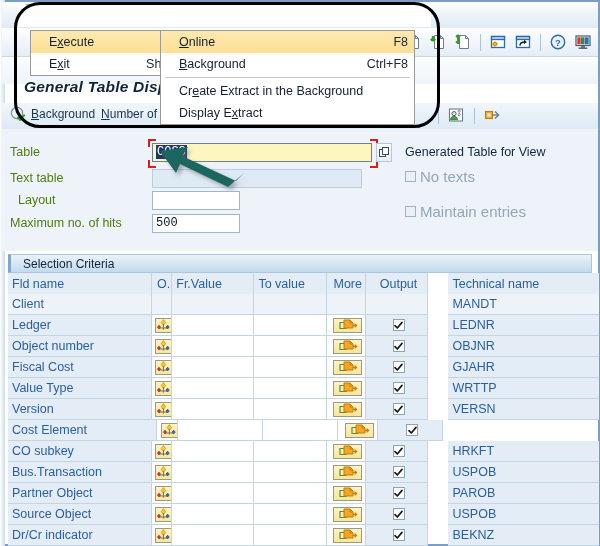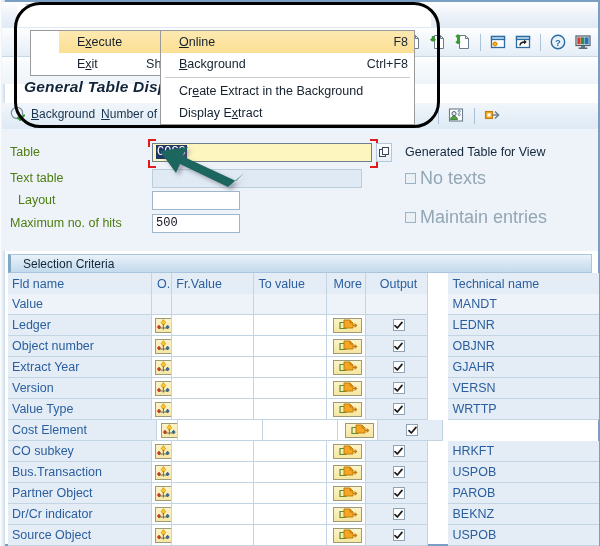--- a/index.html
+++ b/index.html
@@ -70,21 +70,21 @@
   .c-br{border-left:none;border-top:none;}
   .selhl{background:#1f3864;color:#ffffff;padding:0 1px;}
   .mcbtn{position:absolute;width:16px;height:19px;box-sizing:border-box;
     border:1px solid #b6c8d8;background:linear-gradient(to bottom,#fbfdfe,#e7eff7);
     display:flex;align-items:center;justify-content:center;}
 
   .rightpanel{position:absolute;left:405px;top:145px;width:190px;}
   .rp-title{font-size:12.5px;color:#11263b;margin-bottom:9px;}
   .cbrow{display:flex;align-items:center;gap:4px;margin-bottom:18px;}
   .cbox{width:11px;height:11px;box-sizing:border-box;border:1px solid #9cb3c6;background:#e9f0f6;flex:0 0 auto;}
-  .cblabel{font-size:18px;color:#93a6b6;}
+  .cblabel{font-size:15px;color:#93a6b6;}
 
   
   .grpbar{position:absolute;left:8px;top:254px;width:584px;height:19px;
     box-sizing:border-box;
     background:linear-gradient(to bottom,#eaf2f9 0%,#d5e5f2 50%,#c3dbee 100%);
     border:1px solid #a9c6de;border-left:3px solid #7fa8c8;
     display:flex;align-items:center;}
   .grpbar span{margin-left:12px;font-size:12px;color:#11263b;}
 
   
@@ -309,21 +309,21 @@
         <div class="gcell ghead c-out">
           <span>Output</span>
         </div>
         <div class="gcell ghead c-tech">
           <span>Technical name</span>
         </div>
       </div>
     <div id="grid-body">
         <div class="grow first">
           <div class="gcell c-fld">
-            <span>Value</span>
+            <span>Client</span>
           </div>
           <div class="gcell c-o white"></div>
           <div class="gcell c-fr white">
             <span></span>
           </div>
           <div class="gcell c-to white">
             <span></span>
           </div>
           <div class="gcell c-more white"></div>
           <div class="gcell c-out"></div>
@@ -408,21 +408,21 @@
                 <path d="M1 4.6 L3.3 7 L8 1.4" fill="none" stroke="#1a1a1a" stroke-width="1.7" stroke-linecap="round" stroke-linejoin="round"></path>
               </svg>
             </div>
           </div>
           <div class="gcell c-tech">
             <span>OBJNR</span>
           </div>
         </div>
         <div class="grow">
           <div class="gcell c-fld">
-            <span>Extract Year</span>
+            <span>Fiscal Cost</span>
           </div>
           <div class="gcell c-o white">
             <div class="sel-ico">
               <svg width="15" height="13" viewBox="0 0 15 13">
                 <path d="M7.4 0.6 L9.6 3.6 L7.4 6.6 L5.2 3.6 Z" fill="#ffc52e" stroke="#c98f0a" stroke-width="0.7"></path>
                 <path d="M3.0 6.2 L4.6 8.1 L3.0 10.0 L1.4 8.1 Z" fill="#d93a2b" stroke="#9e2318" stroke-width="0.7"></path>
                 <path d="M11.6 6.2 L13.2 8.1 L11.6 10.0 L10.0 8.1 Z" fill="#2b6fb5" stroke="#1b4a7c" stroke-width="0.7"></path>
                 <path d="M7.4 5.2 L7.4 10.6 M7.4 9 L3.6 9 M7.4 9 L11.2 9" stroke="#6a6a4a" stroke-width="0.9" fill="none"></path>
               </svg>
             </div>
@@ -449,20 +449,61 @@
                 <path d="M1 4.6 L3.3 7 L8 1.4" fill="none" stroke="#1a1a1a" stroke-width="1.7" stroke-linecap="round" stroke-linejoin="round"></path>
               </svg>
             </div>
           </div>
           <div class="gcell c-tech">
             <span>GJAHR</span>
           </div>
         </div>
         <div class="grow">
           <div class="gcell c-fld">
+            <span>Value Type</span>
+          </div>
+          <div class="gcell c-o white">
+            <div class="sel-ico">
+              <svg width="15" height="13" viewBox="0 0 15 13">
+                <path d="M7.4 0.6 L9.6 3.6 L7.4 6.6 L5.2 3.6 Z" fill="#ffc52e" stroke="#c98f0a" stroke-width="0.7"></path>
+                <path d="M3.0 6.2 L4.6 8.1 L3.0 10.0 L1.4 8.1 Z" fill="#d93a2b" stroke="#9e2318" stroke-width="0.7"></path>
+                <path d="M11.6 6.2 L13.2 8.1 L11.6 10.0 L10.0 8.1 Z" fill="#2b6fb5" stroke="#1b4a7c" stroke-width="0.7"></path>
+                <path d="M7.4 5.2 L7.4 10.6 M7.4 9 L3.6 9 M7.4 9 L11.2 9" stroke="#6a6a4a" stroke-width="0.9" fill="none"></path>
+              </svg>
+            </div>
+          </div>
+          <div class="gcell c-fr white">
+            <span></span>
+          </div>
+          <div class="gcell c-to white">
+            <span></span>
+          </div>
+          <div class="gcell c-more white">
+            <div class="more-btn">
+              <svg width="20" height="13" viewBox="0 0 20 13">
+                <path d="M2 3.5 h6 v6 h-6 z" fill="none" stroke="#5a8f2a" stroke-width="1.2"></path>
+                <path d="M6 1 h6 l3 3 v5 h-9 z" fill="#f5a623" stroke="#c27c10" stroke-width="1"></path>
+                <path d="M12 1 v3 h3" fill="none" stroke="#c27c10" stroke-width="1"></path>
+                <path d="M15 6.4 h3.4 M16.6 4.6 L18.6 6.4 L16.6 8.2" fill="none" stroke="#c27c10" stroke-width="1.2"></path>
+              </svg>
+            </div>
+          </div>
+          <div class="gcell c-out">
+            <div class="gcheck">
+              <svg width="9" height="9" viewBox="0 0 9 9">
+                <path d="M1 4.6 L3.3 7 L8 1.4" fill="none" stroke="#1a1a1a" stroke-width="1.7" stroke-linecap="round" stroke-linejoin="round"></path>
+              </svg>
+            </div>
+          </div>
+          <div class="gcell c-tech">
+            <span>WRTTP</span>
+          </div>
+        </div>
+        <div class="grow">
+          <div class="gcell c-fld">
             <span>Version</span>
           </div>
           <div class="gcell c-o white">
             <div class="sel-ico">
               <svg width="15" height="13" viewBox="0 0 15 13">
                 <path d="M7.4 0.6 L9.6 3.6 L7.4 6.6 L5.2 3.6 Z" fill="#ffc52e" stroke="#c98f0a" stroke-width="0.7"></path>
                 <path d="M3.0 6.2 L4.6 8.1 L3.0 10.0 L1.4 8.1 Z" fill="#d93a2b" stroke="#9e2318" stroke-width="0.7"></path>
                 <path d="M11.6 6.2 L13.2 8.1 L11.6 10.0 L10.0 8.1 Z" fill="#2b6fb5" stroke="#1b4a7c" stroke-width="0.7"></path>
                 <path d="M7.4 5.2 L7.4 10.6 M7.4 9 L3.6 9 M7.4 9 L11.2 9" stroke="#6a6a4a" stroke-width="0.9" fill="none"></path>
               </svg>
@@ -490,61 +531,20 @@
                 <path d="M1 4.6 L3.3 7 L8 1.4" fill="none" stroke="#1a1a1a" stroke-width="1.7" stroke-linecap="round" stroke-linejoin="round"></path>
               </svg>
             </div>
           </div>
           <div class="gcell c-tech">
             <span>VERSN</span>
           </div>
         </div>
         <div class="grow">
           <div class="gcell c-fld">
-            <span>Value Type</span>
-          </div>
-          <div class="gcell c-o white">
-            <div class="sel-ico">
-              <svg width="15" height="13" viewBox="0 0 15 13">
-                <path d="M7.4 0.6 L9.6 3.6 L7.4 6.6 L5.2 3.6 Z" fill="#ffc52e" stroke="#c98f0a" stroke-width="0.7"></path>
-                <path d="M3.0 6.2 L4.6 8.1 L3.0 10.0 L1.4 8.1 Z" fill="#d93a2b" stroke="#9e2318" stroke-width="0.7"></path>
-                <path d="M11.6 6.2 L13.2 8.1 L11.6 10.0 L10.0 8.1 Z" fill="#2b6fb5" stroke="#1b4a7c" stroke-width="0.7"></path>
-                <path d="M7.4 5.2 L7.4 10.6 M7.4 9 L3.6 9 M7.4 9 L11.2 9" stroke="#6a6a4a" stroke-width="0.9" fill="none"></path>
-              </svg>
-            </div>
-          </div>
-          <div class="gcell c-fr white">
-            <span></span>
-          </div>
-          <div class="gcell c-to white">
-            <span></span>
-          </div>
-          <div class="gcell c-more white">
-            <div class="more-btn">
-              <svg width="20" height="13" viewBox="0 0 20 13">
-                <path d="M2 3.5 h6 v6 h-6 z" fill="none" stroke="#5a8f2a" stroke-width="1.2"></path>
-                <path d="M6 1 h6 l3 3 v5 h-9 z" fill="#f5a623" stroke="#c27c10" stroke-width="1"></path>
-                <path d="M12 1 v3 h3" fill="none" stroke="#c27c10" stroke-width="1"></path>
-                <path d="M15 6.4 h3.4 M16.6 4.6 L18.6 6.4 L16.6 8.2" fill="none" stroke="#c27c10" stroke-width="1.2"></path>
-              </svg>
-            </div>
-          </div>
-          <div class="gcell c-out">
-            <div class="gcheck">
-              <svg width="9" height="9" viewBox="0 0 9 9">
-                <path d="M1 4.6 L3.3 7 L8 1.4" fill="none" stroke="#1a1a1a" stroke-width="1.7" stroke-linecap="round" stroke-linejoin="round"></path>
-              </svg>
-            </div>
-          </div>
-          <div class="gcell c-tech">
-            <span>WRTTP</span>
-          </div>
-        </div>
-        <div class="grow">
-          <div class="gcell c-fld">
             <span>Cost Element</span>
           </div>
           <div class="gcell c-o white">
             <div class="sel-ico">
               <svg width="15" height="13" viewBox="0 0 15 13">
                 <path d="M7.4 0.6 L9.6 3.6 L7.4 6.6 L5.2 3.6 Z" fill="#ffc52e" stroke="#c98f0a" stroke-width="0.7"></path>
                 <path d="M3.0 6.2 L4.6 8.1 L3.0 10.0 L1.4 8.1 Z" fill="#d93a2b" stroke="#9e2318" stroke-width="0.7"></path>
                 <path d="M11.6 6.2 L13.2 8.1 L11.6 10.0 L10.0 8.1 Z" fill="#2b6fb5" stroke="#1b4a7c" stroke-width="0.7"></path>
                 <path d="M7.4 5.2 L7.4 10.6 M7.4 9 L3.6 9 M7.4 9 L11.2 9" stroke="#6a6a4a" stroke-width="0.9" fill="none"></path>
               </svg>
@@ -692,20 +692,61 @@
                 <path d="M1 4.6 L3.3 7 L8 1.4" fill="none" stroke="#1a1a1a" stroke-width="1.7" stroke-linecap="round" stroke-linejoin="round"></path>
               </svg>
             </div>
           </div>
           <div class="gcell c-tech">
             <span>PAROB</span>
           </div>
         </div>
         <div class="grow">
           <div class="gcell c-fld">
+            <span>Source Object</span>
+          </div>
+          <div class="gcell c-o white">
+            <div class="sel-ico">
+              <svg width="15" height="13" viewBox="0 0 15 13">
+                <path d="M7.4 0.6 L9.6 3.6 L7.4 6.6 L5.2 3.6 Z" fill="#ffc52e" stroke="#c98f0a" stroke-width="0.7"></path>
+                <path d="M3.0 6.2 L4.6 8.1 L3.0 10.0 L1.4 8.1 Z" fill="#d93a2b" stroke="#9e2318" stroke-width="0.7"></path>
+                <path d="M11.6 6.2 L13.2 8.1 L11.6 10.0 L10.0 8.1 Z" fill="#2b6fb5" stroke="#1b4a7c" stroke-width="0.7"></path>
+                <path d="M7.4 5.2 L7.4 10.6 M7.4 9 L3.6 9 M7.4 9 L11.2 9" stroke="#6a6a4a" stroke-width="0.9" fill="none"></path>
+              </svg>
+            </div>
+          </div>
+          <div class="gcell c-fr white">
+            <span></span>
+          </div>
+          <div class="gcell c-to white">
+            <span></span>
+          </div>
+          <div class="gcell c-more white">
+            <div class="more-btn">
+              <svg width="20" height="13" viewBox="0 0 20 13">
+                <path d="M2 3.5 h6 v6 h-6 z" fill="none" stroke="#5a8f2a" stroke-width="1.2"></path>
+                <path d="M6 1 h6 l3 3 v5 h-9 z" fill="#f5a623" stroke="#c27c10" stroke-width="1"></path>
+                <path d="M12 1 v3 h3" fill="none" stroke="#c27c10" stroke-width="1"></path>
+                <path d="M15 6.4 h3.4 M16.6 4.6 L18.6 6.4 L16.6 8.2" fill="none" stroke="#c27c10" stroke-width="1.2"></path>
+              </svg>
+            </div>
+          </div>
+          <div class="gcell c-out">
+            <div class="gcheck">
+              <svg width="9" height="9" viewBox="0 0 9 9">
+                <path d="M1 4.6 L3.3 7 L8 1.4" fill="none" stroke="#1a1a1a" stroke-width="1.7" stroke-linecap="round" stroke-linejoin="round"></path>
+              </svg>
+            </div>
+          </div>
+          <div class="gcell c-tech">
+            <span>USPOB</span>
+          </div>
+        </div>
+        <div class="grow">
+          <div class="gcell c-fld">
             <span>Dr/Cr indicator</span>
           </div>
           <div class="gcell c-o white">
             <div class="sel-ico">
               <svg width="15" height="13" viewBox="0 0 15 13">
                 <path d="M7.4 0.6 L9.6 3.6 L7.4 6.6 L5.2 3.6 Z" fill="#ffc52e" stroke="#c98f0a" stroke-width="0.7"></path>
                 <path d="M3.0 6.2 L4.6 8.1 L3.0 10.0 L1.4 8.1 Z" fill="#d93a2b" stroke="#9e2318" stroke-width="0.7"></path>
                 <path d="M11.6 6.2 L13.2 8.1 L11.6 10.0 L10.0 8.1 Z" fill="#2b6fb5" stroke="#1b4a7c" stroke-width="0.7"></path>
                 <path d="M7.4 5.2 L7.4 10.6 M7.4 9 L3.6 9 M7.4 9 L11.2 9" stroke="#6a6a4a" stroke-width="0.9" fill="none"></path>
               </svg>
@@ -729,81 +770,40 @@
           </div>
           <div class="gcell c-out">
             <div class="gcheck">
               <svg width="9" height="9" viewBox="0 0 9 9">
                 <path d="M1 4.6 L3.3 7 L8 1.4" fill="none" stroke="#1a1a1a" stroke-width="1.7" stroke-linecap="round" stroke-linejoin="round"></path>
               </svg>
             </div>
           </div>
           <div class="gcell c-tech">
             <span>BEKNZ</span>
-          </div>
-        </div>
-        <div class="grow">
-          <div class="gcell c-fld">
-            <span>Source Object</span>
-          </div>
-          <div class="gcell c-o white">
-            <div class="sel-ico">
-              <svg width="15" height="13" viewBox="0 0 15 13">
-                <path d="M7.4 0.6 L9.6 3.6 L7.4 6.6 L5.2 3.6 Z" fill="#ffc52e" stroke="#c98f0a" stroke-width="0.7"></path>
-                <path d="M3.0 6.2 L4.6 8.1 L3.0 10.0 L1.4 8.1 Z" fill="#d93a2b" stroke="#9e2318" stroke-width="0.7"></path>
-                <path d="M11.6 6.2 L13.2 8.1 L11.6 10.0 L10.0 8.1 Z" fill="#2b6fb5" stroke="#1b4a7c" stroke-width="0.7"></path>
-                <path d="M7.4 5.2 L7.4 10.6 M7.4 9 L3.6 9 M7.4 9 L11.2 9" stroke="#6a6a4a" stroke-width="0.9" fill="none"></path>
-              </svg>
-            </div>
-          </div>
-          <div class="gcell c-fr white">
-            <span></span>
-          </div>
-          <div class="gcell c-to white">
-            <span></span>
-          </div>
-          <div class="gcell c-more white">
-            <div class="more-btn">
-              <svg width="20" height="13" viewBox="0 0 20 13">
-                <path d="M2 3.5 h6 v6 h-6 z" fill="none" stroke="#5a8f2a" stroke-width="1.2"></path>
-                <path d="M6 1 h6 l3 3 v5 h-9 z" fill="#f5a623" stroke="#c27c10" stroke-width="1"></path>
-                <path d="M12 1 v3 h3" fill="none" stroke="#c27c10" stroke-width="1"></path>
-                <path d="M15 6.4 h3.4 M16.6 4.6 L18.6 6.4 L16.6 8.2" fill="none" stroke="#c27c10" stroke-width="1.2"></path>
-              </svg>
-            </div>
-          </div>
-          <div class="gcell c-out">
-            <div class="gcheck">
-              <svg width="9" height="9" viewBox="0 0 9 9">
-                <path d="M1 4.6 L3.3 7 L8 1.4" fill="none" stroke="#1a1a1a" stroke-width="1.7" stroke-linecap="round" stroke-linejoin="round"></path>
-              </svg>
-            </div>
-          </div>
-          <div class="gcell c-tech">
-            <span>USPOB</span>
           </div>
         </div>
       </div>
   </div>
 
   <div class="annot">
     <svg width="100" height="48" viewBox="0 0 100 48">
       <defs>
         <filter id="shd" x="-30%" y="-30%" width="180%" height="180%">
           <feDropShadow dx="3" dy="3" stdDeviation="2.2" flood-color="#667" flood-opacity="0.55"></feDropShadow>
         </filter>
       </defs>
       <path d="M2 8 L30 4 L24 13 L78 38 L86 30 L70 44 L22 21 L18 30 Z" fill="#1d6660" filter="url(#shd)"></path>
     </svg>
   </div>
 
   <div class="popwrap">
 
     <div class="whiteout" style="left:17px;top:5px;width:414px;height:22px;"></div>
-    <div class="menu1" style="pointer-events:auto;padding-left:28px;" id="menu1">
+    <div class="menu1" style="pointer-events:auto;" id="menu1">
         <div class="mrow hl">
           <span>E<span class="mn-u">x</span>ecute</span>
           <span class="caret"></span>
         </div>
         <div class="mrow">
           <span>E<span class="mn-u">x</span>it</span>
           <span class="acc">Shift+F3</span>
         </div>
       </div>
     <div class="menu2" style="pointer-events:auto;" id="menu2">

